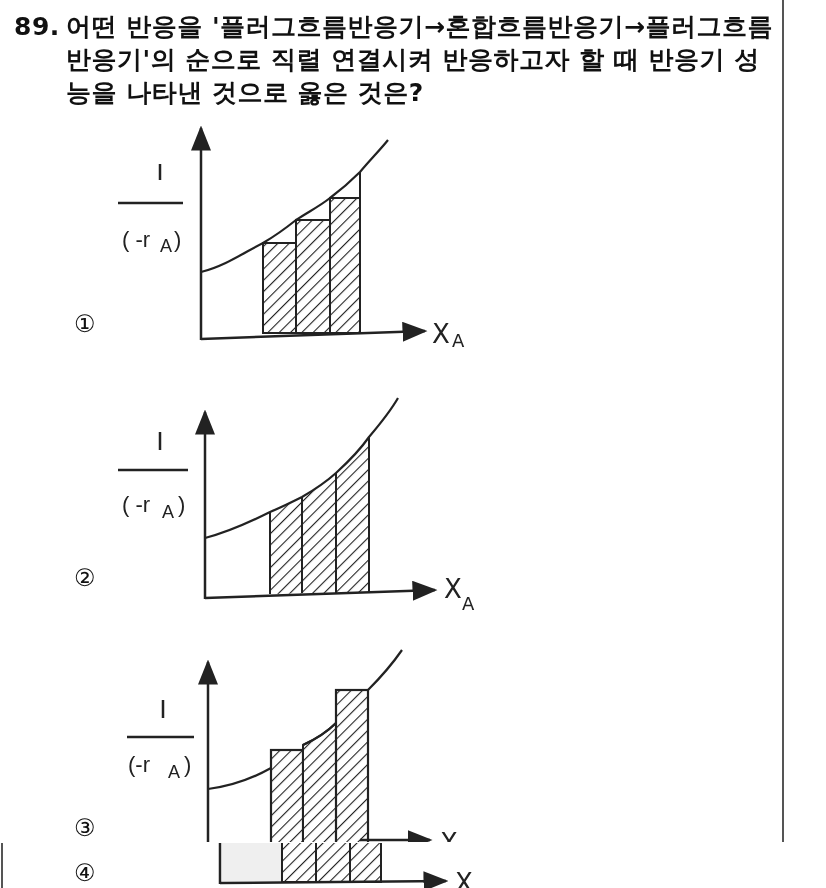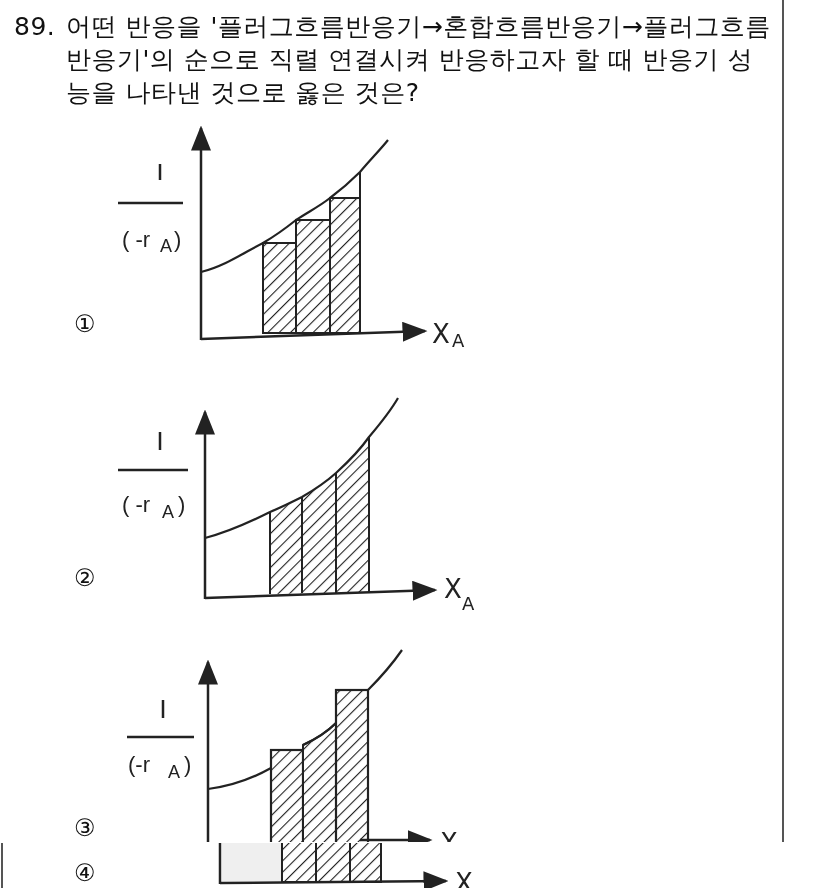--- a/index.html
+++ b/index.html
@@ -1,20 +1,20 @@
 <!DOCTYPE html>
 <html><head>
 <meta charset="utf-8">
 <style>
   html, body { margin: 0; padding: 0; background: #ffffff; }
   body { width: 826px; height: 888px; position: relative; overflow: hidden;
          font-family: "DejaVu Sans", "Liberation Sans", sans-serif; color: #111; }
   .rule-right { position: absolute; left: 782px; top: 0; width: 2px; height: 842px; background: #555; }
   .rule-left { position: absolute; left: 1px; top: 843px; width: 2px; height: 45px; background: #555; }
-  .question { position: absolute; left: 14px; top: 10px; width: 760px; font-size: 25px; line-height: 33px; letter-spacing: 0.5px; }
+  .question { position: absolute; left: 14px; top: 10px; width: 760px; font-size: 25px; line-height: 33px; letter-spacing: 0.5px; font-weight: bold; }
   .q-num { position: absolute; left: 0; top: 0; }
   .q-text { margin-left: 52px; display: block; }
   .choice-label { position: absolute; font-size: 24px; line-height: 24px; }
   svg.chart { position: absolute; left: 0; top: 0; overflow: visible; }
   .ylab { font-family: "Liberation Sans", sans-serif; }
 </style>
 </head>
 <body>
 
 <div class="rule-right"></div>

